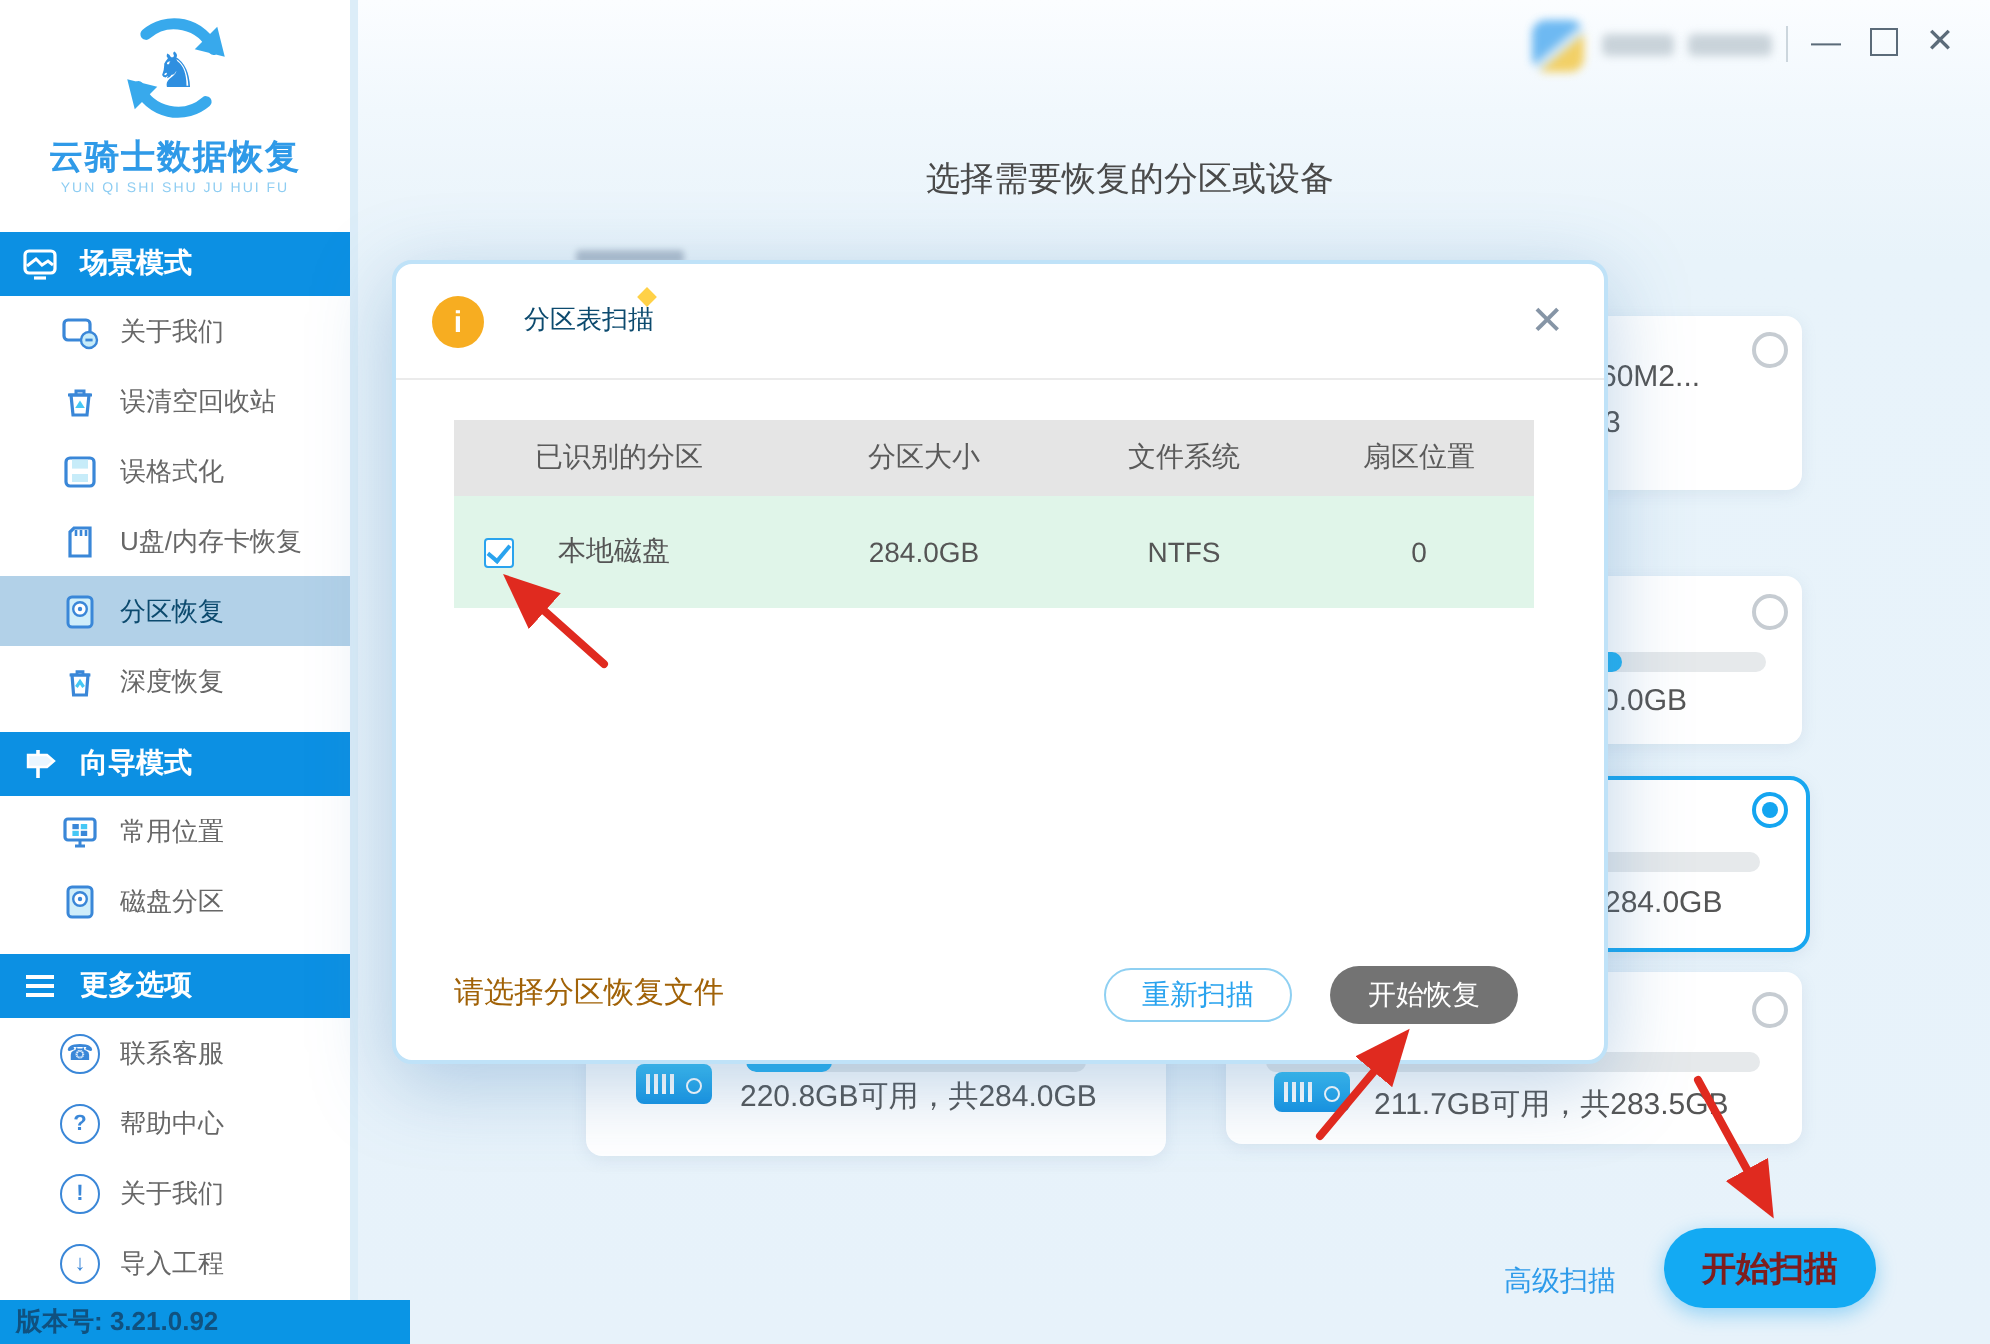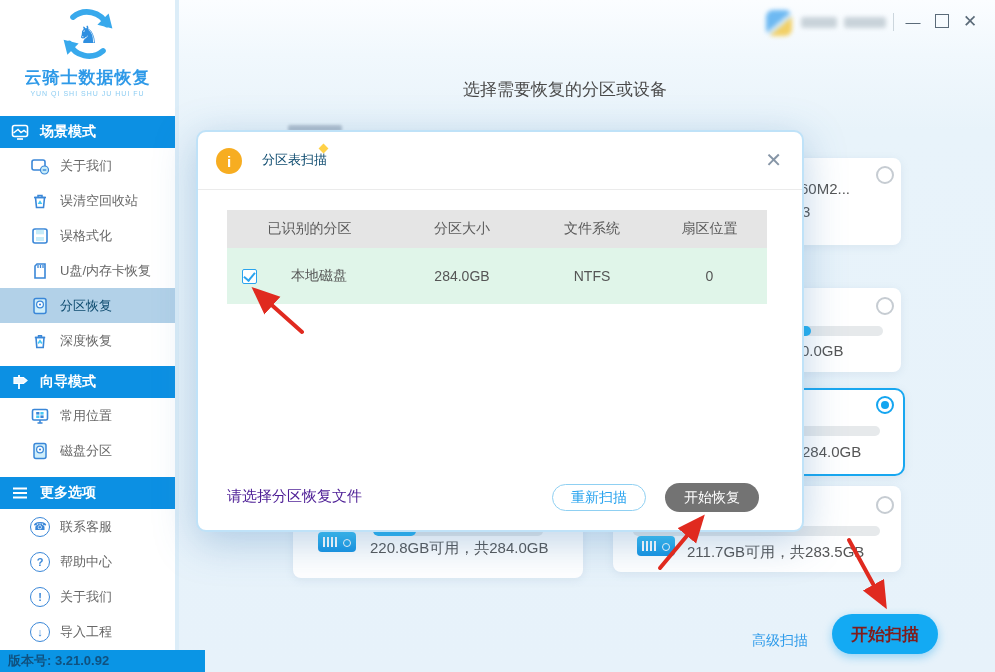--- a/index.html
+++ b/index.html
@@ -83,25 +83,25 @@
     background:#f7ad21;color:#fff;font-size:15px;font-weight:bold;
     display:flex;align-items:center;justify-content:center;font-style:normal}
   .sparkle{position:absolute;left:122px;top:13px;width:7px;height:7px;background:#ffd147;transform:rotate(45deg)}
   .dlg-title{position:absolute;left:64px;top:19px;font-size:13px;color:#0c4a6e}
   .dlg-close{position:absolute;right:20px;top:16px;font-size:20px;color:#8695a6;cursor:pointer}
   .dlg-div{position:absolute;left:0;top:57px;width:100%;height:1px;background:#ebebeb}
   .tbl{position:absolute;left:29px;top:78px;width:540px}
   .thead,.trow{display:grid;grid-template-columns:165px 140px 120px 115px;align-items:center;text-align:center}
   .thead{height:38px;background:#e5e5e5;font-size:14px;color:#5a5a5a}
   .trow{height:56px;background:#e0f5e9;font-size:14px;color:#555;cursor:pointer}
-  .cell-name{display:flex;align-items:center;gap:34px;padding-left:15px;text-align:right}
+  .cell-name{display:flex;align-items:center;gap:22px;padding-left:15px;text-align:right}
   .cb{width:13px;height:13px;border:1.5px solid #2aa3ee;border-radius:2px;background:#fff;position:relative;flex:0 0 13px}
   .cb::after{content:"";position:absolute;left:3px;top:0px;width:5px;height:9px;
     border-right:2px solid #2aa3ee;border-bottom:2px solid #2aa3ee;transform:rotate(40deg)}
-  .hint{position:absolute;left:29px;top:355px;font-size:15px;color:#4c1d95}
+  .hint{position:absolute;left:29px;top:355px;font-size:15px;color:#a16207}
   .btn-rescan{position:absolute;left:354px;top:352px;width:94px;height:27px;background:#fff;
     border:1px solid #8fd0f2;border-radius:14px;color:#29a3ee;font-size:14px;cursor:pointer}
   .btn-start{position:absolute;left:467px;top:351px;width:94px;height:29px;border:none;
     border-radius:15px;background:#737373;color:#fff;font-size:14px;cursor:pointer}
 
   
   .arrows{position:absolute;left:0;top:0;z-index:30;pointer-events:none}
   .arrows line{stroke:#e02a1f;stroke-width:4;stroke-linecap:round}
 </style>
 </head>

